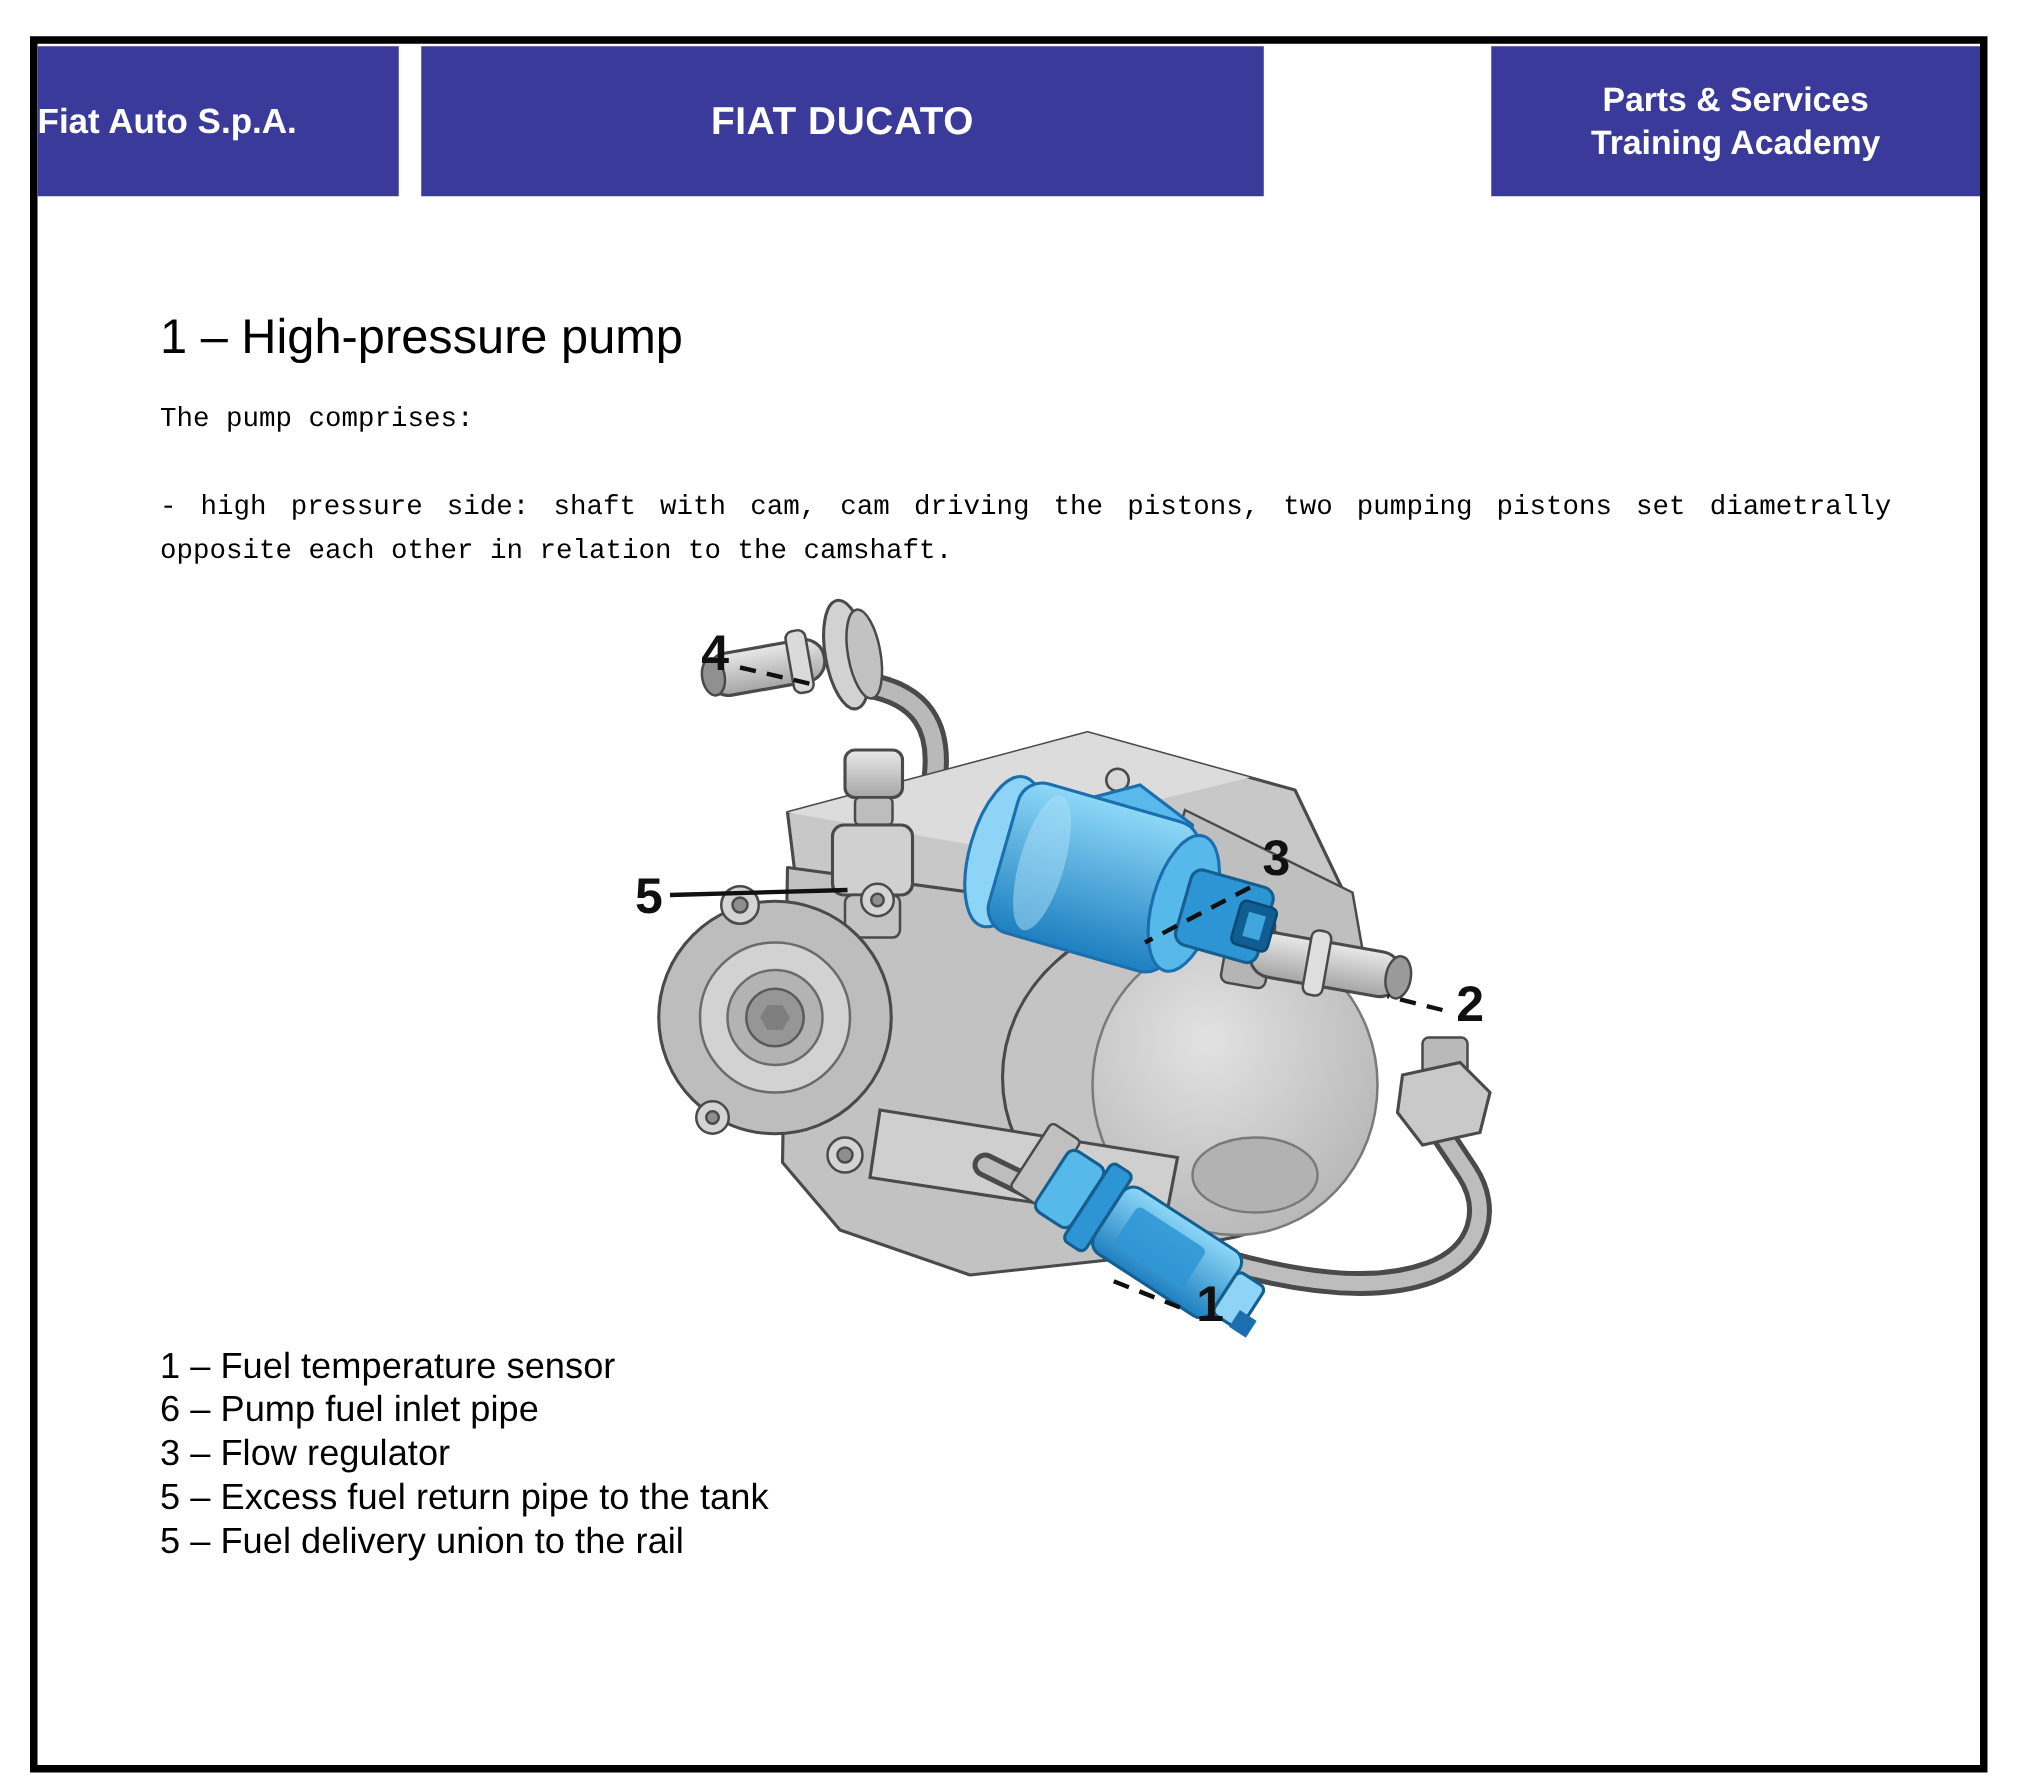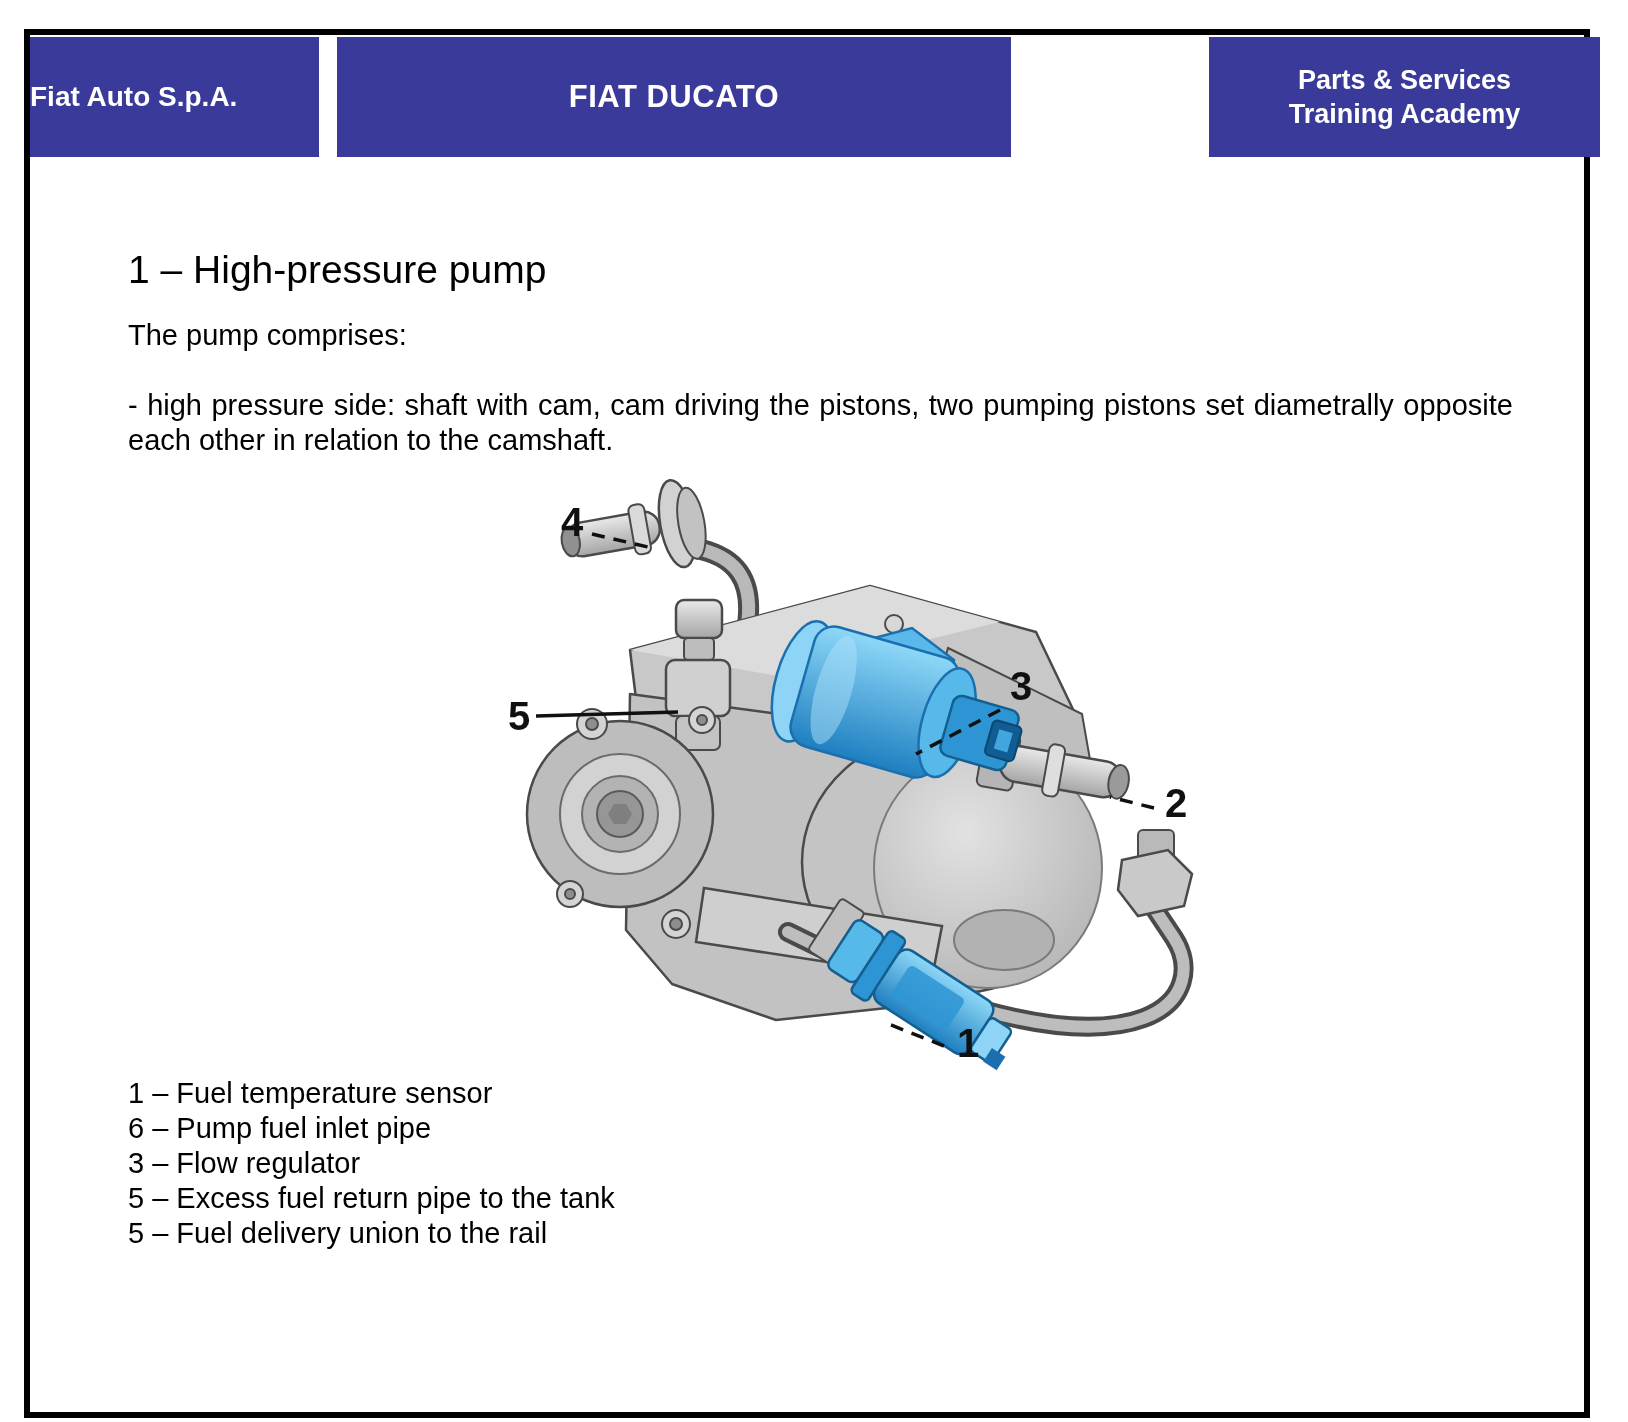--- a/index.html
+++ b/index.html
@@ -14,24 +14,24 @@
     left:24px;top:29px;width:1566px;height:1389px;
     border:6px solid #000;box-sizing:border-box;background:#fff;
   }
   
   .hdr-cell{
     top:37px;height:120px;background:#3a3a9a;color:#fff;font-weight:bold;
     display:flex;align-items:center;box-sizing:border-box;
   }
   #hdr-left{left:30px;width:289px;font-size:28px;}
   #hdr-center{left:337px;width:674px;justify-content:center;font-size:31px;letter-spacing:.5px;}
-  #hdr-right{left:1193px;width:391px;justify-content:center;font-size:27px;text-align:center;line-height:34px;flex-direction:column;margin-left:16px;}
+  #hdr-right{left:1193px;width:391px;justify-content:center;font-size:27px;text-align:center;line-height:34px;flex-direction:column;}
   
   #section-title{left:128px;top:248px;font-size:39px;white-space:nowrap;}
-  #paragraph{left:128px;top:318px;width:1385px;font-size:29px;line-height:35px;text-align:justify;}
+  #paragraph{left:128px;top:318px;width:1385px;font-size:22px;line-height:35px;text-align:justify;font-family:Liberation Mono, monospace;}
   #legend{left:128px;top:1076px;font-size:29px;line-height:35px;}
   .legend-row{height:35px;white-space:nowrap;}
   
   #figure{left:480px;top:462px;width:720px;height:612px;}
   svg text.callout{font-family:"Liberation Sans","DejaVu Sans",sans-serif;font-weight:bold;font-size:40px;fill:#101010;}
 </style>
 </head>
 <body>
 
 <div id="canvas">

